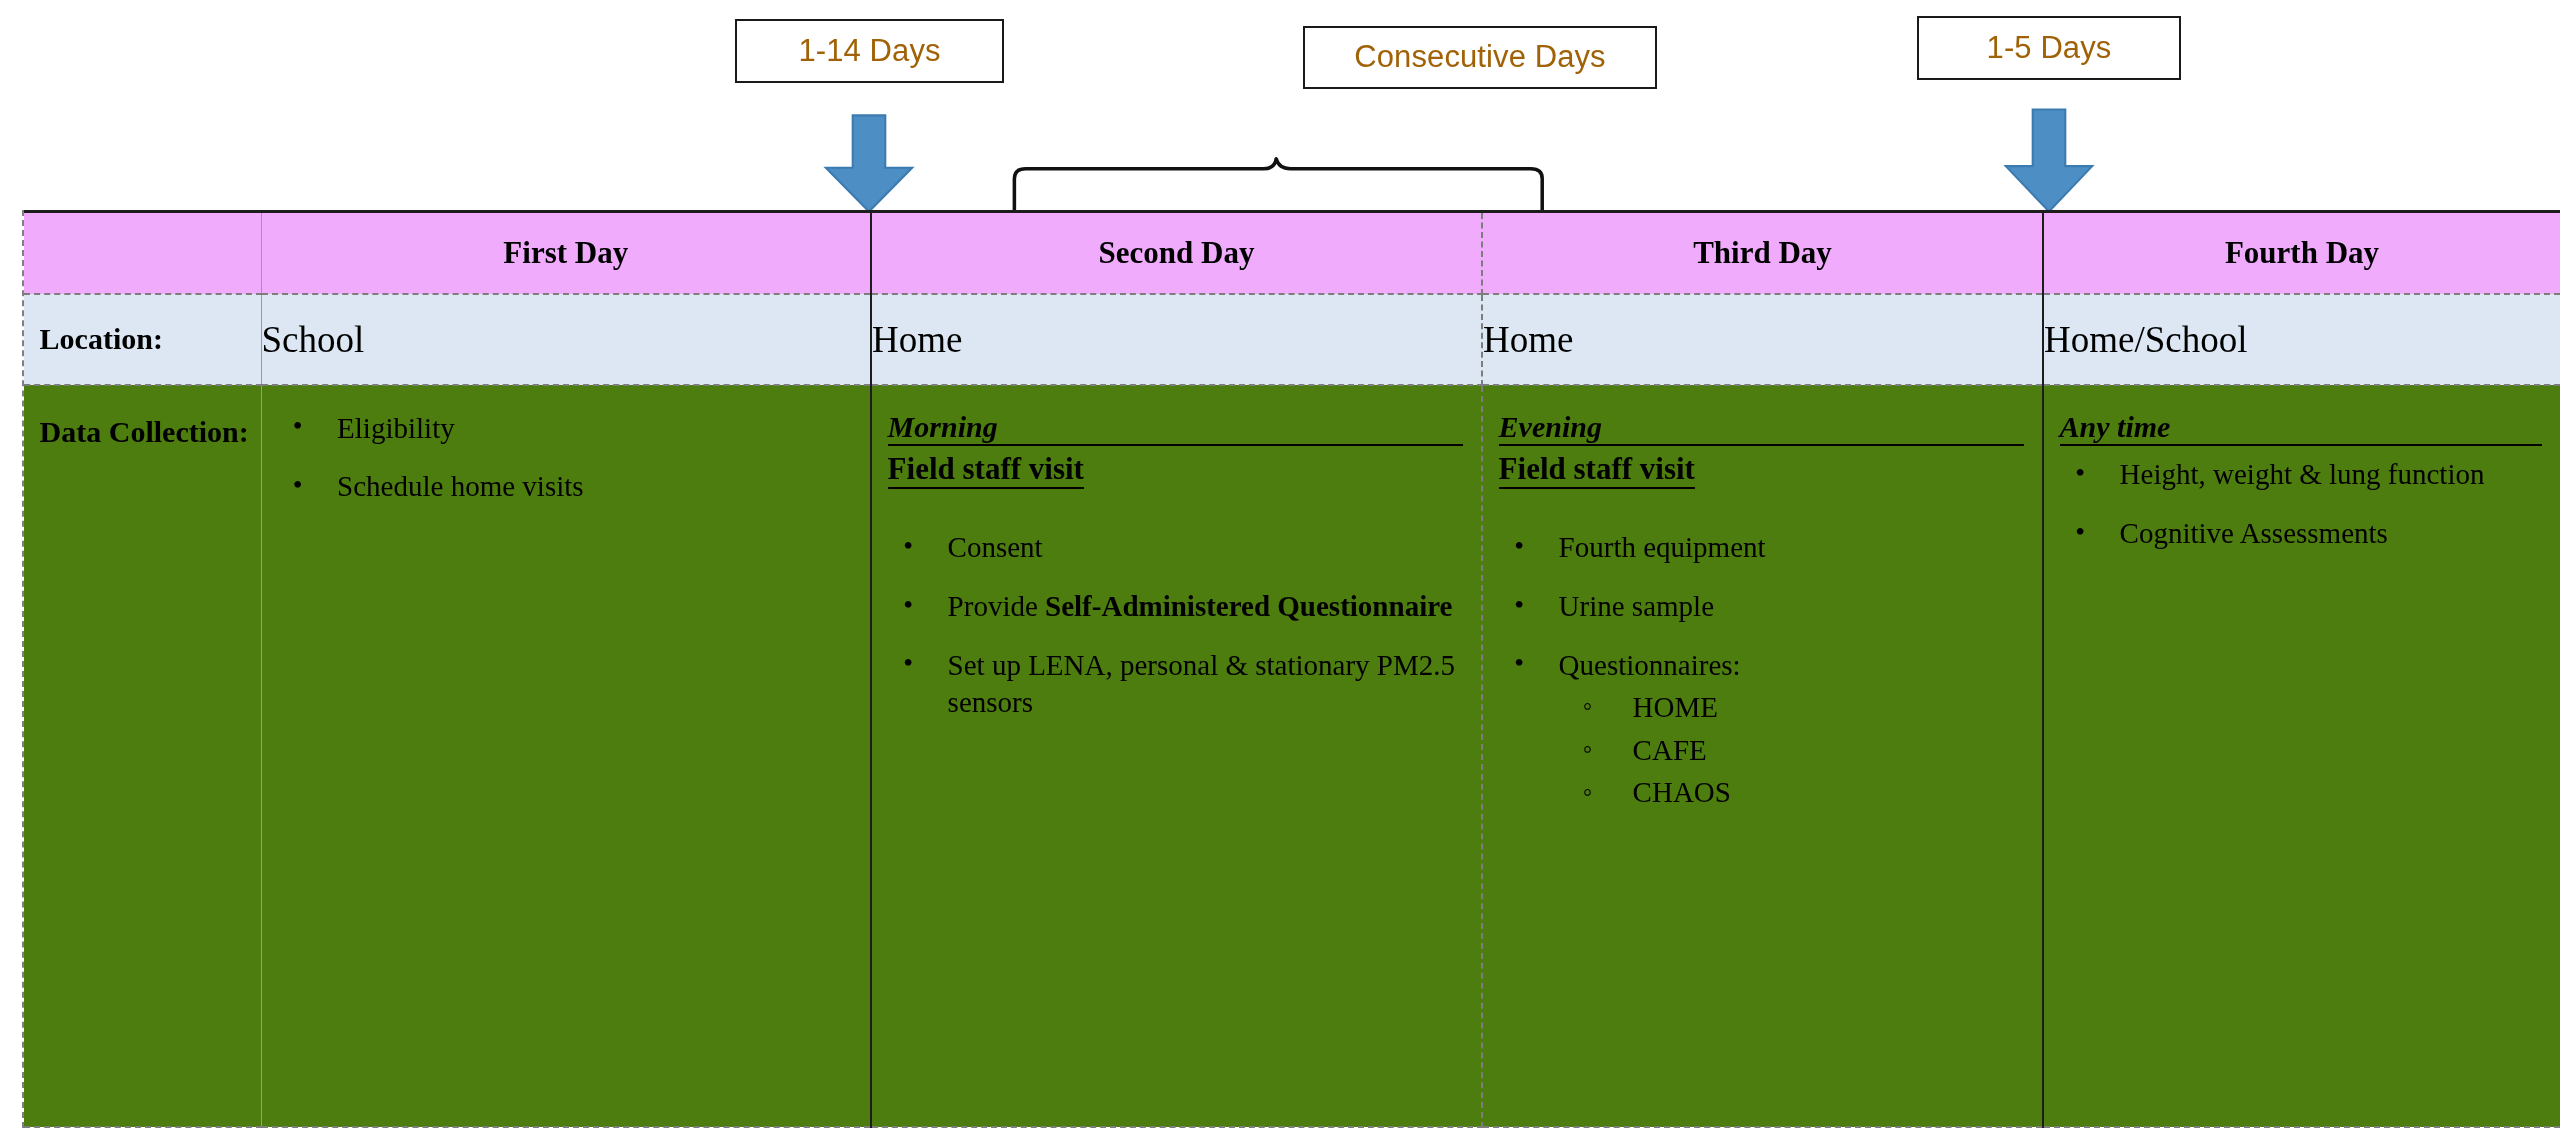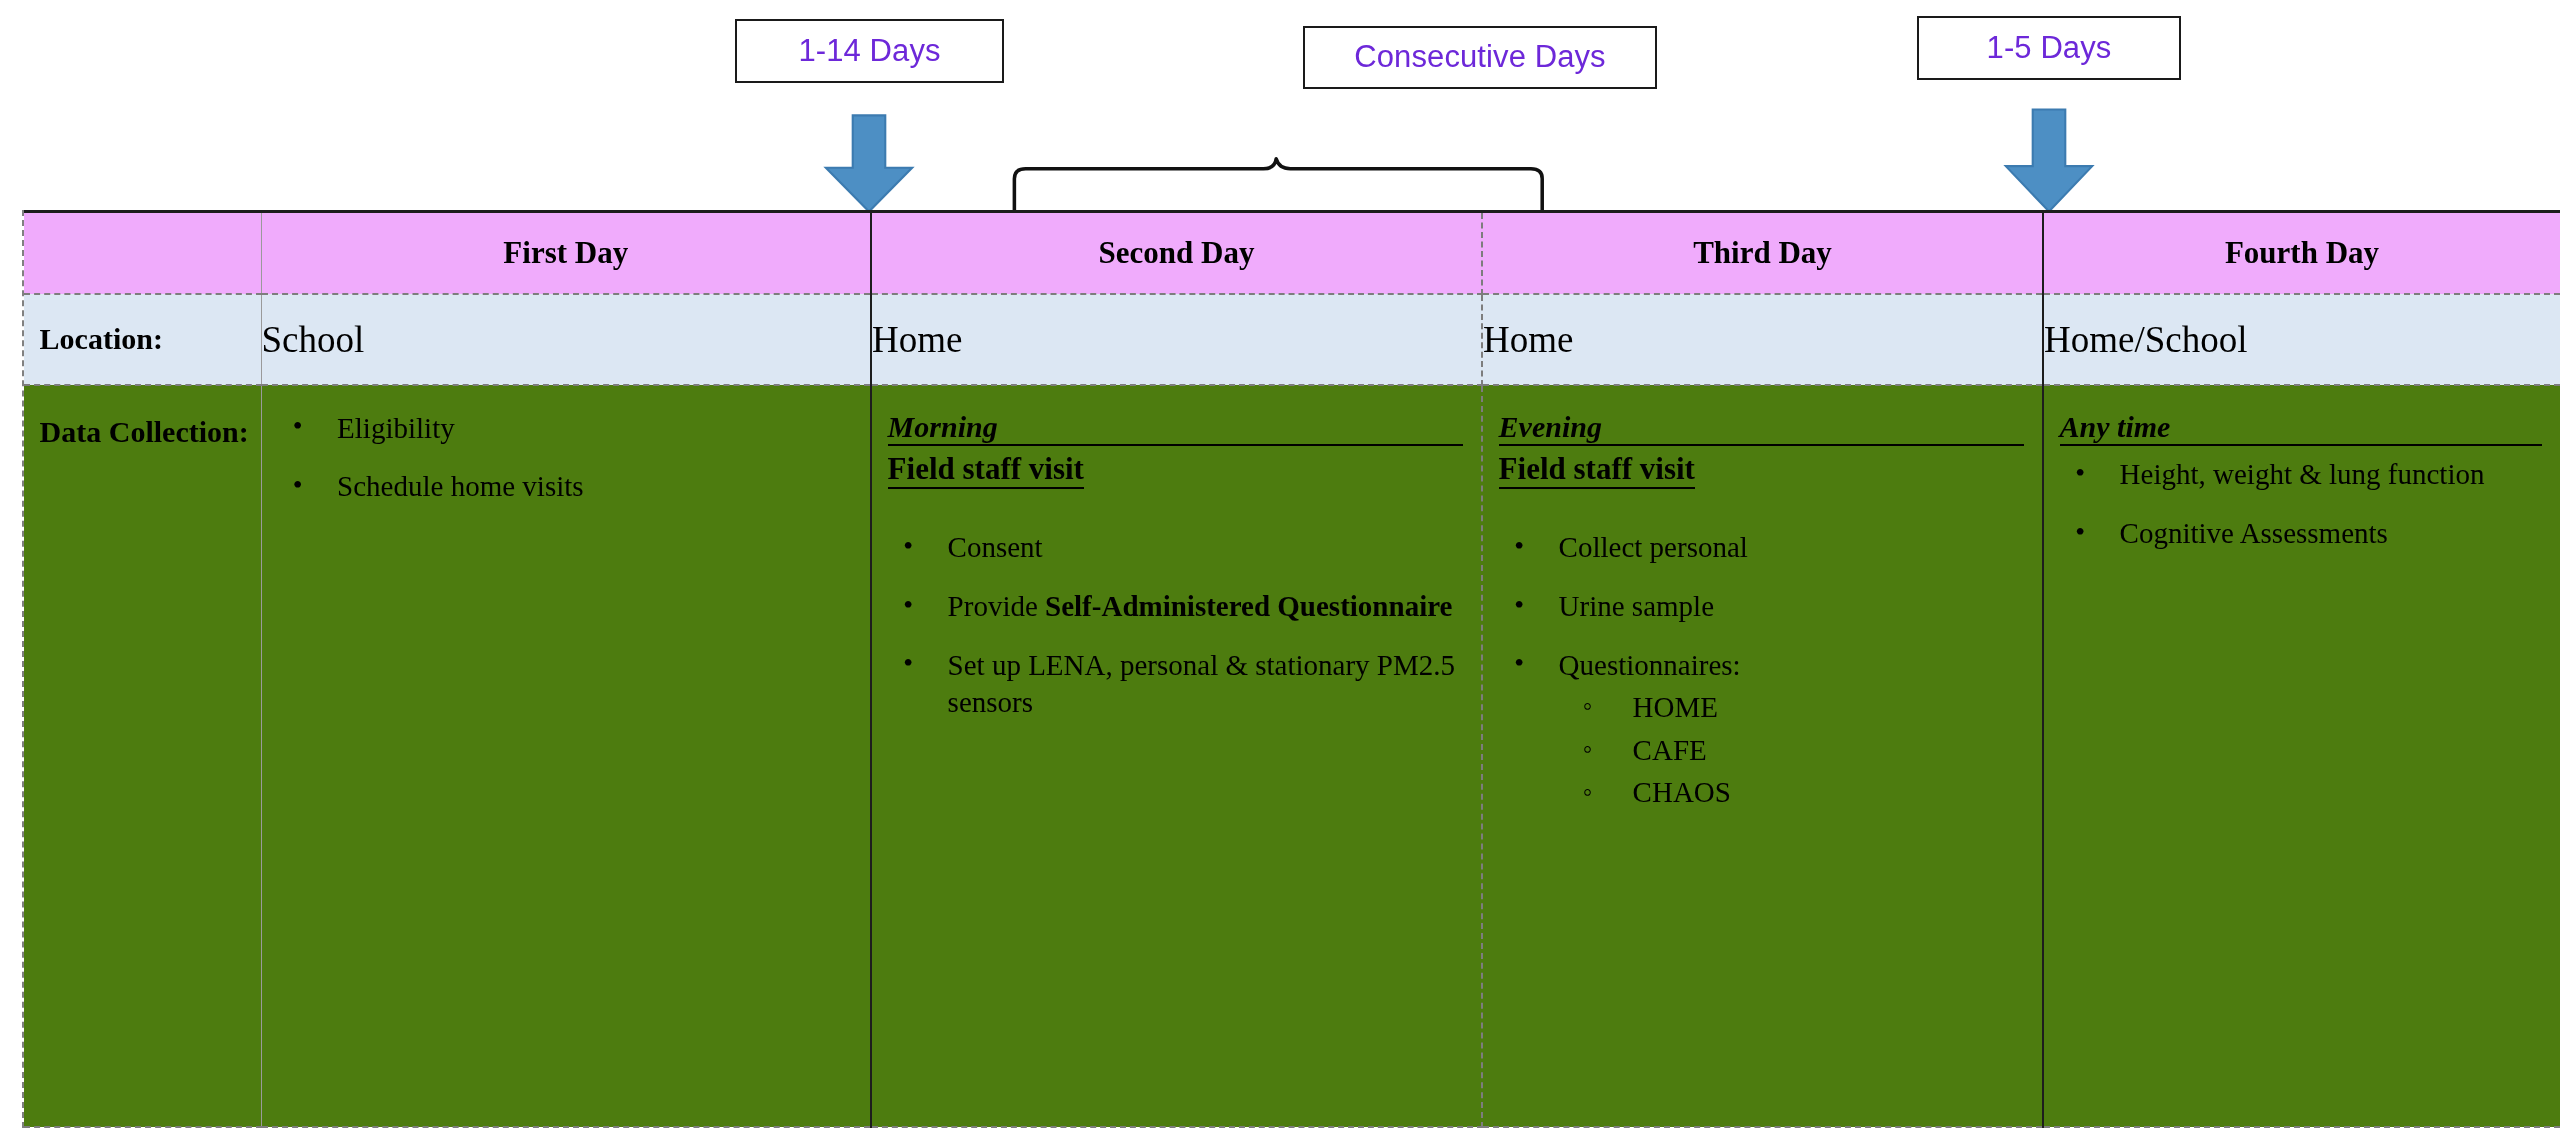--- a/index.html
+++ b/index.html
@@ -15,21 +15,21 @@
   .callout{
     position:absolute;
     background:#ffffff;
     border:2.1px solid #1a1a1a;
     box-sizing:border-box;
     display:flex;align-items:center;justify-content:center;
     font-family:"Liberation Sans","DejaVu Sans",sans-serif;
     font-size:31px;
     font-weight:400;
     letter-spacing:0.1px;
-    color:#6d28d9;
+    color:#a16207;
     white-space:nowrap;
   }
   #callout-1-14{left:735px;top:18.5px;width:269px;height:64px;}
   #callout-consec{left:1303px;top:25.6px;width:354px;height:63px;}
   #callout-1-5{left:1917px;top:15.6px;width:264px;height:64px;}
 
   
   .arrow{position:absolute;}
   .arrow svg{display:block;}
 
@@ -224,21 +224,21 @@
                 <span>Set up LENA, personal &amp; stationary PM2.5 sensors</span>
               </li>
             </ul>
           </td>
 
           <td class="datacell sep-solid">
             <div class="phase">Evening</div>
             <div class="phase-rule"></div>
             <div><span class="visit">Field staff visit</span></div>
             <ul class="bul gap-top">
-              <li>Collect personal</li>
+              <li>Fourth equipment</li>
               <li>Urine sample</li>
               <li>
                 <span>Questionnaires:</span>
                 <ul class="sub">
                   <li>HOME</li>
                   <li>CAFE</li>
                   <li>CHAOS</li>
                 </ul>
               </li>
             </ul>

